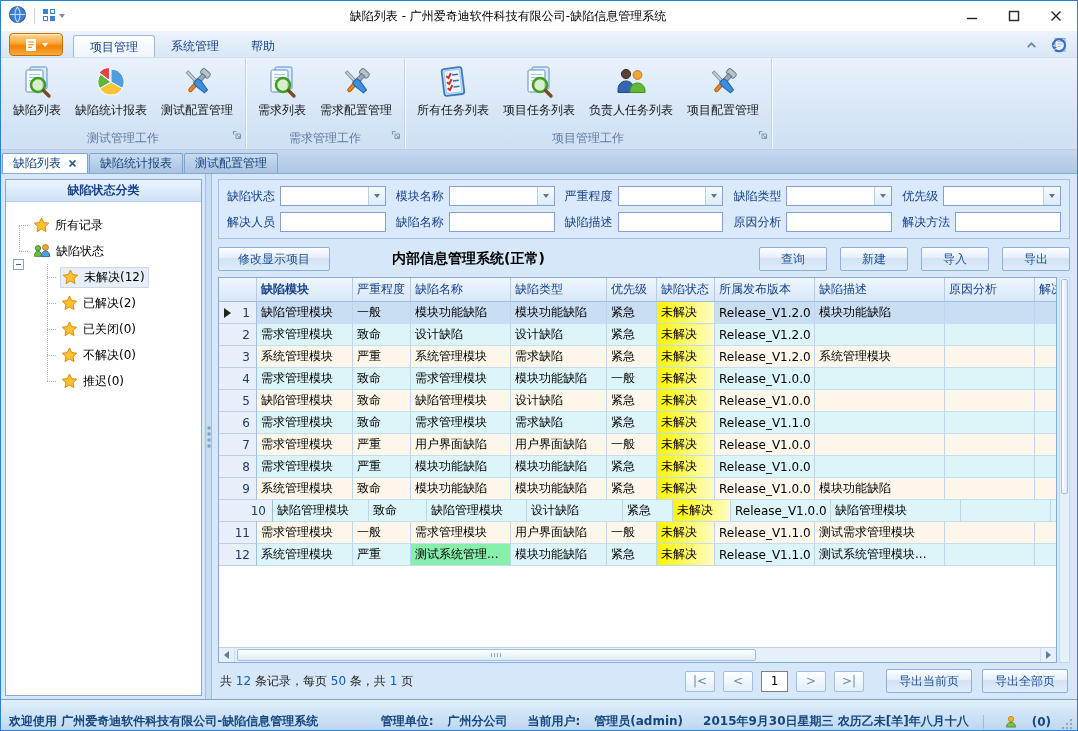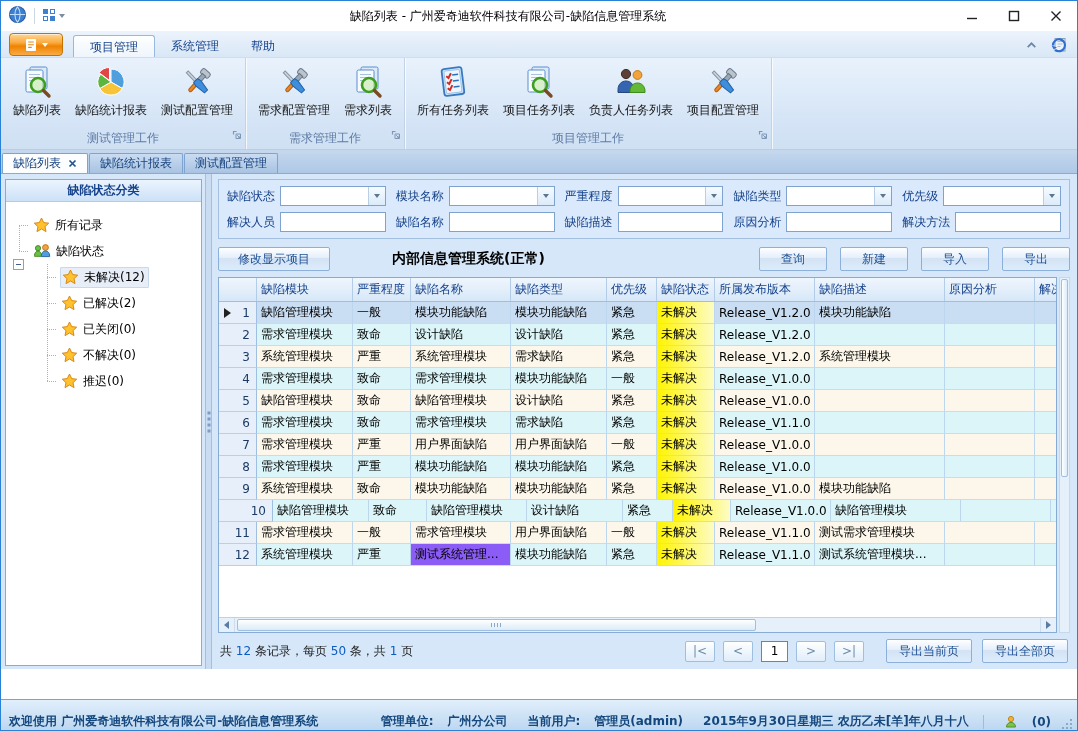--- a/index.html
+++ b/index.html
@@ -130,21 +130,21 @@
   .pager-right { margin-left:auto; display:flex; align-items:center; gap:8px; }
   .pgbtn { width:30px; height:21px; background:linear-gradient(#feffff,#e0edfa); border:1px solid #9ebfe0;
            border-radius:2px; color:#6d8cab; display:flex; align-items:center; justify-content:center; }
   .pg-page { width:27px; height:21px; background:#fff; border:1px solid #7f7f7f; display:flex;
              align-items:center; justify-content:center; color:#000; }
   .export-group { display:flex; gap:10px; margin-left:22px; }
   .export-group .btn { width:86px; height:24px; }
 
   
   .statusbar { flex:0 0 26px; background:linear-gradient(#e1effc,#bdd7f0); border-top:1px solid #7aa4d0;
-               display:flex; align-items:center; padding:13px 4px 0 8px; color:#14477e; font-weight:bold;margin-top:30px; }
+               display:flex; align-items:center; padding:13px 4px 0 8px; color:#14477e; font-weight:bold; }
   .sb-spacer { flex:1; }
   .sb-item { margin-left:20px; white-space:nowrap; display:flex; align-items:center; gap:14px; }
   .sb-sep { width:1px; height:14px; background:#9fbcd8; margin-left:14px; }
   .sb-grip { width:12px; height:12px; margin-left:10px; align-self:flex-end; position:relative; }
   .sb-grip i { position:absolute; width:2px; height:2px; background:#8ea9c6; }
 </style>
 </head>
 <body>
 
 <div class="window">
@@ -252,41 +252,41 @@
         <div class="rgroup-label">测试管理工作<span class="dlauncher"><svg width="10" height="10" viewBox="0 0 10 10">
               <path d="M1.5 4.5v-3h3" fill="none" stroke="#7e97b5" stroke-width="1.2"></path>
               <path d="M4 4h4.5v4.5H4Z" fill="none" stroke="#7e97b5"></path>
               <path d="M5.2 5.2L8 8M8 8V5.9M8 8H5.9" stroke="#7e97b5"></path>
             </svg></span></div>
       </div>
       <div class="rgroup">
         <div class="rgroup-buttons">
           <div class="rbtn">
             <span class="ricon"><svg width="34" height="34" viewBox="0 0 34 34">
+                <rect x="10" y="2" width="17" height="22" rx="1.5" fill="#dceafa" stroke="#5b8fc9"></rect>
+                <rect x="6" y="5" width="17" height="22" rx="1.5" fill="#f7fbff" stroke="#5b8fc9"></rect>
+                <path d="M9 9.5h11M9 12.5h11M9 15.5h6" stroke="#a6c2e0" fill="none"></path>
+                <circle cx="18" cy="20" r="7" fill="#bfe6a0" fill-opacity="0.55" stroke="#3f9e1e" stroke-width="2.6"></circle>
+                <path d="M23.5 25.5l5.5 5.5" stroke="#7b4a21" stroke-width="3.4" stroke-linecap="round"></path>
+              </svg></span>
+            <span class="rlabel">需求列表</span>
+          </div>
+          <div class="rbtn">
+            <span class="ricon"><svg width="34" height="34" viewBox="0 0 34 34">
                 <g transform="rotate(42 17 17)">
                   <rect x="12.5" y="2" width="10" height="6" rx="2" fill="#b9c4cf" stroke="#6b7886"></rect>
                   <rect x="15.3" y="7" width="4.4" height="8" fill="#9aa7b4" stroke="#6b7886"></rect>
                   <rect x="15.8" y="14" width="3.4" height="15" rx="1.6" fill="#e8882a" stroke="#b05f10"></rect>
                 </g>
                 <g transform="rotate(-44 17 17)">
                   <rect x="15.7" y="3" width="2.6" height="12" fill="#cdd6de" stroke="#8795a3"></rect>
                   <path d="M14.3 15h5.4l1 4-1.6 11h-4.2L13.3 19Z" fill="#3f8edb" stroke="#1f64ad"></path>
                 </g>
               </svg></span>
             <span class="rlabel">需求配置管理</span>
-          </div>
-          <div class="rbtn">
-            <span class="ricon"><svg width="34" height="34" viewBox="0 0 34 34">
-                <rect x="10" y="2" width="17" height="22" rx="1.5" fill="#dceafa" stroke="#5b8fc9"></rect>
-                <rect x="6" y="5" width="17" height="22" rx="1.5" fill="#f7fbff" stroke="#5b8fc9"></rect>
-                <path d="M9 9.5h11M9 12.5h11M9 15.5h6" stroke="#a6c2e0" fill="none"></path>
-                <circle cx="18" cy="20" r="7" fill="#bfe6a0" fill-opacity="0.55" stroke="#3f9e1e" stroke-width="2.6"></circle>
-                <path d="M23.5 25.5l5.5 5.5" stroke="#7b4a21" stroke-width="3.4" stroke-linecap="round"></path>
-              </svg></span>
-            <span class="rlabel">需求列表</span>
           </div>
         </div>
         <div class="rgroup-label">需求管理工作<span class="dlauncher"><svg width="10" height="10" viewBox="0 0 10 10">
               <path d="M1.5 4.5v-3h3" fill="none" stroke="#7e97b5" stroke-width="1.2"></path>
               <path d="M4 4h4.5v4.5H4Z" fill="none" stroke="#7e97b5"></path>
               <path d="M5.2 5.2L8 8M8 8V5.9M8 8H5.9" stroke="#7e97b5"></path>
             </svg></span></div>
       </div>
       <div class="rgroup">
         <div class="rgroup-buttons">
@@ -525,21 +525,21 @@
             <span class="btn">新建</span>
             <span class="btn">导入</span>
             <span class="btn">导出</span>
           </span>
       </div>
 
       <div class="grid-wrap">
         <div class="grid">
           <div class="ghead" id="grid-head">
               <span class="gh" style="width: 38px;"></span>
-              <span class="gh" style="width: 96px;">缺陷模块</span>
+              <span class="gh" style="width: 96px; font-weight: bold;">缺陷模块</span>
               <span class="gh" style="width: 58px;">严重程度</span>
               <span class="gh" style="width: 100px;">缺陷名称</span>
               <span class="gh" style="width: 96px;">缺陷类型</span>
               <span class="gh" style="width: 50px;">优先级</span>
               <span class="gh" style="width: 58px;">缺陷状态</span>
               <span class="gh" style="width: 100px;">所属发布版本</span>
               <span class="gh" style="width: 130px;">缺陷描述</span>
               <span class="gh" style="width: 90px;">原因分析</span>
               <span class="gh" style="width: 26px;">解决方法</span>
             </div>
@@ -684,21 +684,21 @@
                 <span class="gc" style="width: 58px; background: linear-gradient(to right, rgb(255, 244, 0), rgb(253, 252, 196));">未解决</span>
                 <span class="gc" style="width: 100px; background: rgb(252, 247, 234);">Release_V1.1.0</span>
                 <span class="gc" style="width: 130px; background: rgb(252, 247, 234);">测试需求管理模块</span>
                 <span class="gc" style="width: 90px; background: rgb(252, 247, 234);"></span>
                 <span class="gc" style="width: 26px; background: rgb(252, 247, 234);"></span>
               </div>
               <div class="grow">
                 <span class="gc gind" style="width: 38px;">12</span>
                 <span class="gc" style="width: 96px; background: rgb(220, 245, 248);">系统管理模块</span>
                 <span class="gc" style="width: 58px; background: rgb(220, 245, 248);">严重</span>
-                <span class="gc" style="width: 100px; background: #8b5cf6;">测试系统管理...</span>
+                <span class="gc" style="width: 100px; background: #86efac;">测试系统管理...</span>
                 <span class="gc" style="width: 96px; background: rgb(220, 245, 248);">模块功能缺陷</span>
                 <span class="gc" style="width: 50px; background: rgb(220, 245, 248);">紧急</span>
                 <span class="gc" style="width: 58px; background: linear-gradient(to right, rgb(255, 244, 0), rgb(253, 252, 196));">未解决</span>
                 <span class="gc" style="width: 100px; background: rgb(220, 245, 248);">Release_V1.1.0</span>
                 <span class="gc" style="width: 130px; background: rgb(220, 245, 248);">测试系统管理模块...</span>
                 <span class="gc" style="width: 90px; background: rgb(220, 245, 248);"></span>
                 <span class="gc" style="width: 26px; background: rgb(220, 245, 248);"></span>
               </div>
             </div>
           <div class="gfill"></div>

